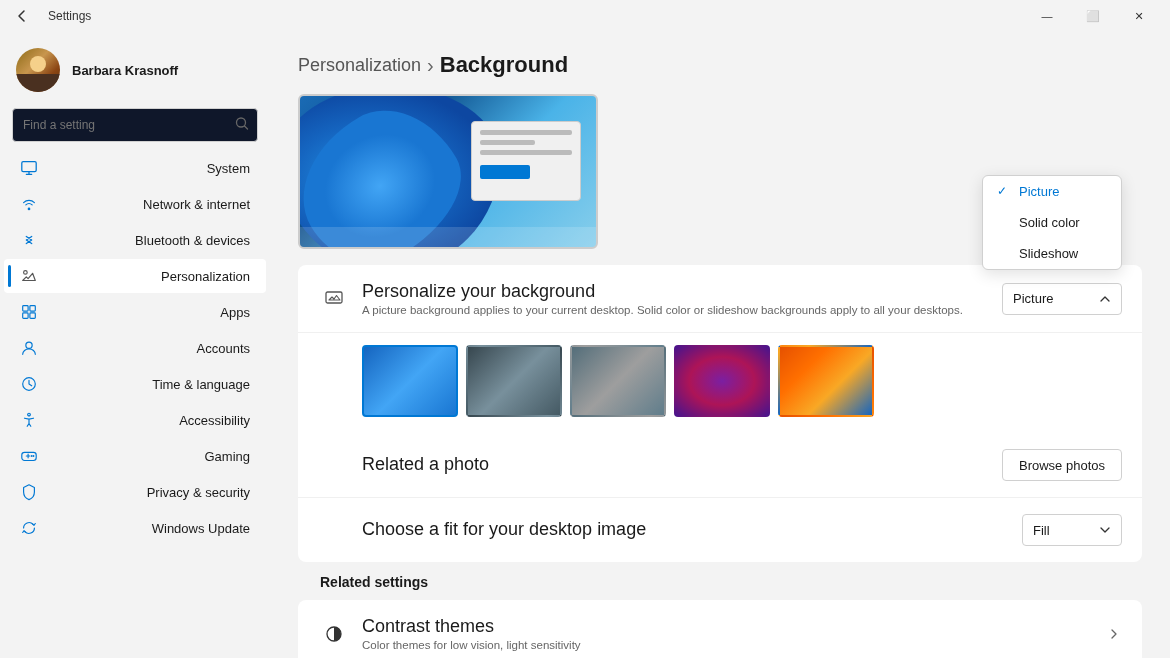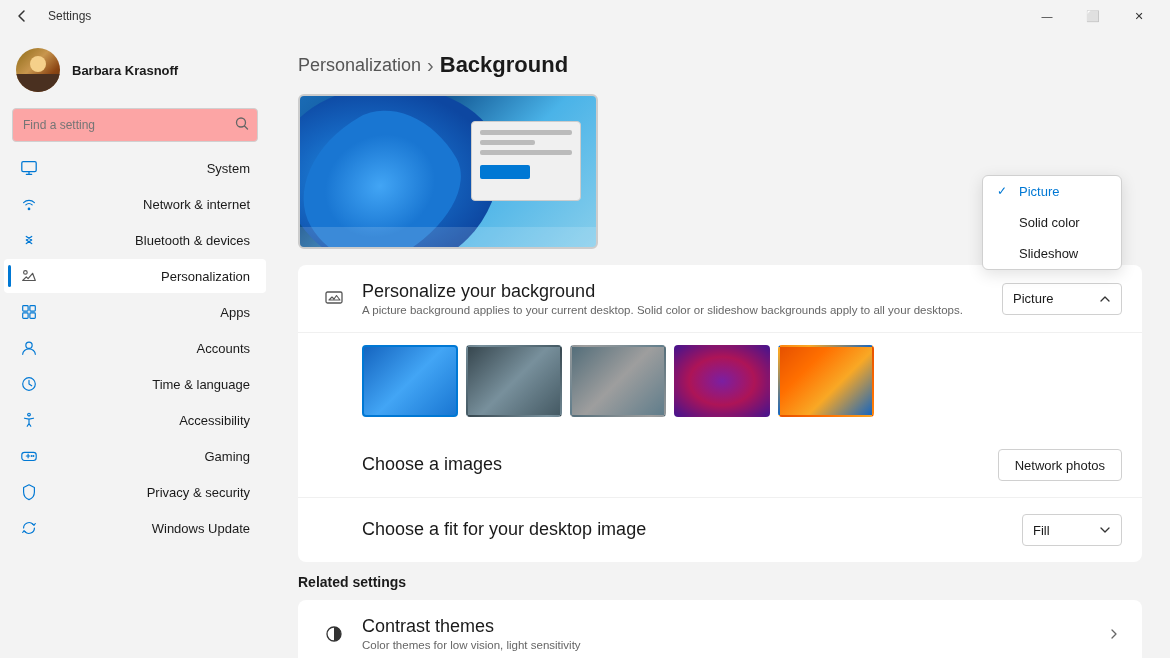--- a/index.html
+++ b/index.html
@@ -108,21 +108,21 @@
 
     .search-box {
       margin: 0 12px 8px 12px;
       position: relative;
     }
     .search-input {
       width: 100%;
       height: 34px;
       border: 1px solid #d0d0d0;
       border-radius: 4px;
-      background: #fca5a5;
+      background: #0f172a;
       padding: 0 32px 0 10px;
       font-size: 12px;
       color: #666;
       outline: none;
     }
     .search-icon-wrap {
       position: absolute;
       right: 8px; top: 50%;
       transform: translateY(-50%);
       color: #666;
@@ -410,20 +410,21 @@
       font-size: 13px;
       color: #1a1a1a;
     }
 
     
     .section-title {
       font-size: 14px;
       font-weight: 600;
       color: #1a1a1a;
       margin-bottom: 10px;
+      margin-left: 22px;
     }
 
     
     ::-webkit-scrollbar { width: 6px; }
     ::-webkit-scrollbar-track { background: transparent; }
     ::-webkit-scrollbar-thumb { background: #c0c0c0; border-radius: 3px; }
 
     
     .icon-svg {
       width: 16px; height: 16px;
@@ -653,24 +654,24 @@
       <div class="recent-images">
         <div class="thumb thumb-1 selected"></div>
         <div class="thumb thumb-2"></div>
         <div class="thumb thumb-3"></div>
         <div class="thumb thumb-4"></div>
         <div class="thumb thumb-5"></div>
       </div>
 
       <div class="settings-row">
         <div class="settings-row-text" style="padding-left: 44px;">
-          <div class="settings-row-title">Choose a images</div>
+          <div class="settings-row-title">Related a photo</div>
         </div>
         <div class="settings-row-control">
-          <button class="browse-btn">Network photos</button>
+          <button class="browse-btn">Browse photos</button>
         </div>
       </div>
 
       <div class="settings-row">
         <div class="settings-row-text" style="padding-left: 44px;">
           <div class="settings-row-title">Choose a fit for your desktop image</div>
         </div>
         <div class="settings-row-control">
           <div class="fit-dropdown">
             <span>Fill</span>

